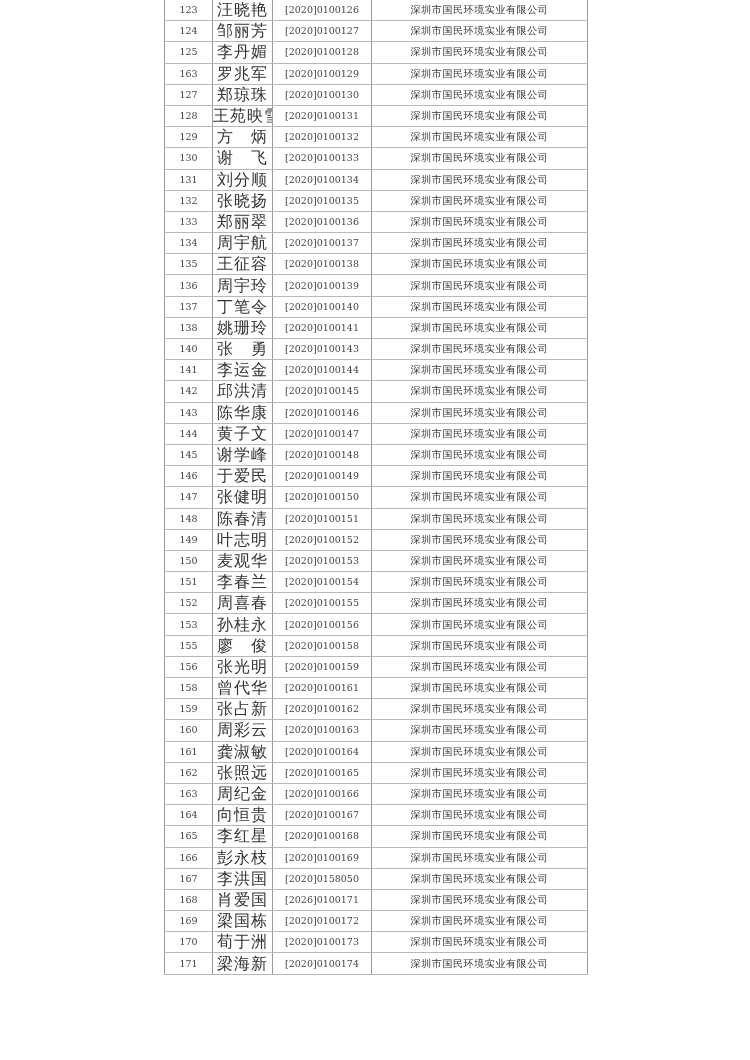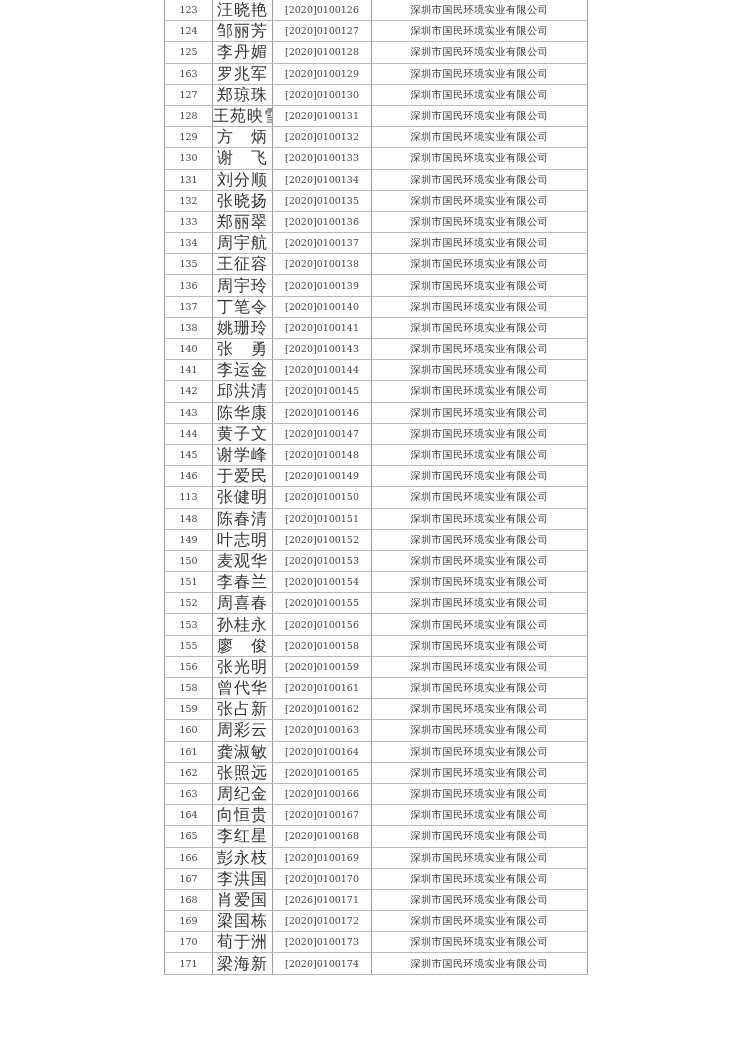--- a/index.html
+++ b/index.html
@@ -222,21 +222,21 @@
           <td class="cert">[2020]0100148</td>
           <td class="org">深圳市国民环境实业有限公司</td>
         </tr>
         <tr>
           <td class="no">146</td>
           <td class="name">于爱民</td>
           <td class="cert">[2020]0100149</td>
           <td class="org">深圳市国民环境实业有限公司</td>
         </tr>
         <tr>
-          <td class="no">113</td>
+          <td class="no">147</td>
           <td class="name">张健明</td>
           <td class="cert">[2020]0100150</td>
           <td class="org">深圳市国民环境实业有限公司</td>
         </tr>
         <tr>
           <td class="no">148</td>
           <td class="name">陈春清</td>
           <td class="cert">[2020]0100151</td>
           <td class="org">深圳市国民环境实业有限公司</td>
         </tr>
@@ -332,21 +332,21 @@
         </tr>
         <tr>
           <td class="no">166</td>
           <td class="name">彭永枝</td>
           <td class="cert">[2020]0100169</td>
           <td class="org">深圳市国民环境实业有限公司</td>
         </tr>
         <tr>
           <td class="no">167</td>
           <td class="name">李洪国</td>
-          <td class="cert">[2020]0100170</td>
+          <td class="cert">[2020]0158050</td>
           <td class="org">深圳市国民环境实业有限公司</td>
         </tr>
         <tr>
           <td class="no">168</td>
           <td class="name">肖爱国</td>
           <td class="cert">[2026]0100171</td>
           <td class="org">深圳市国民环境实业有限公司</td>
         </tr>
         <tr>
           <td class="no">169</td>

